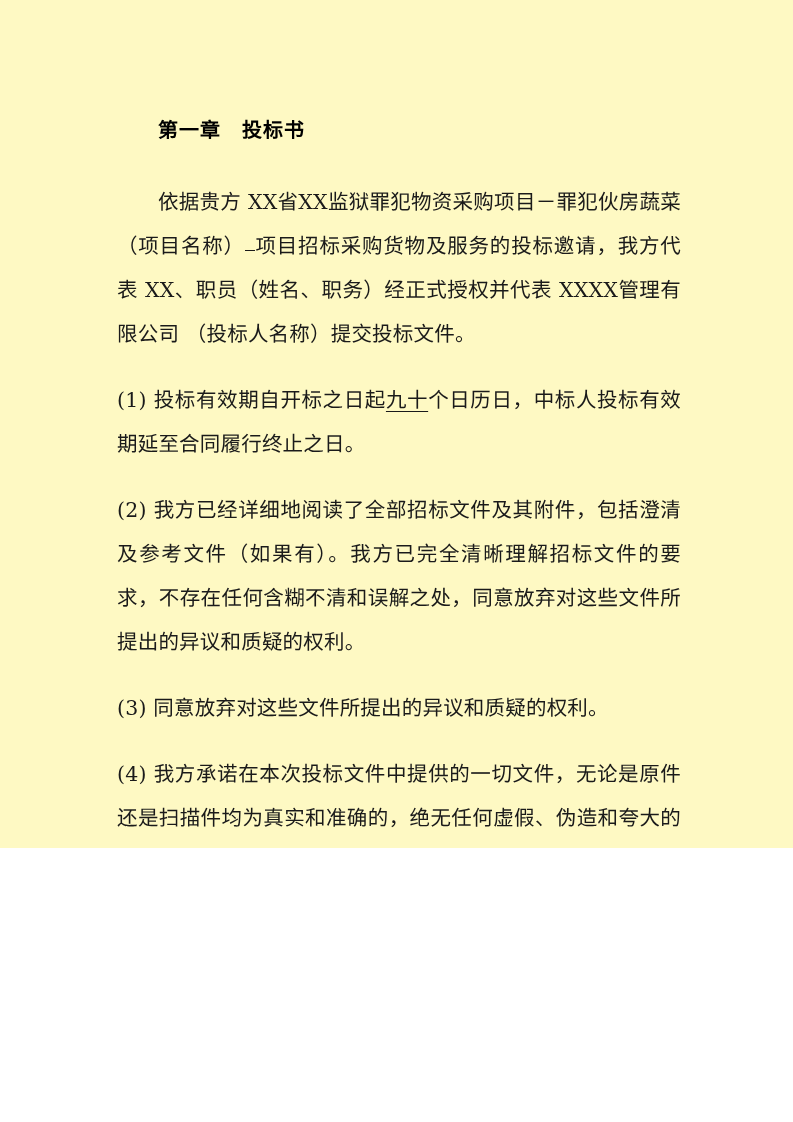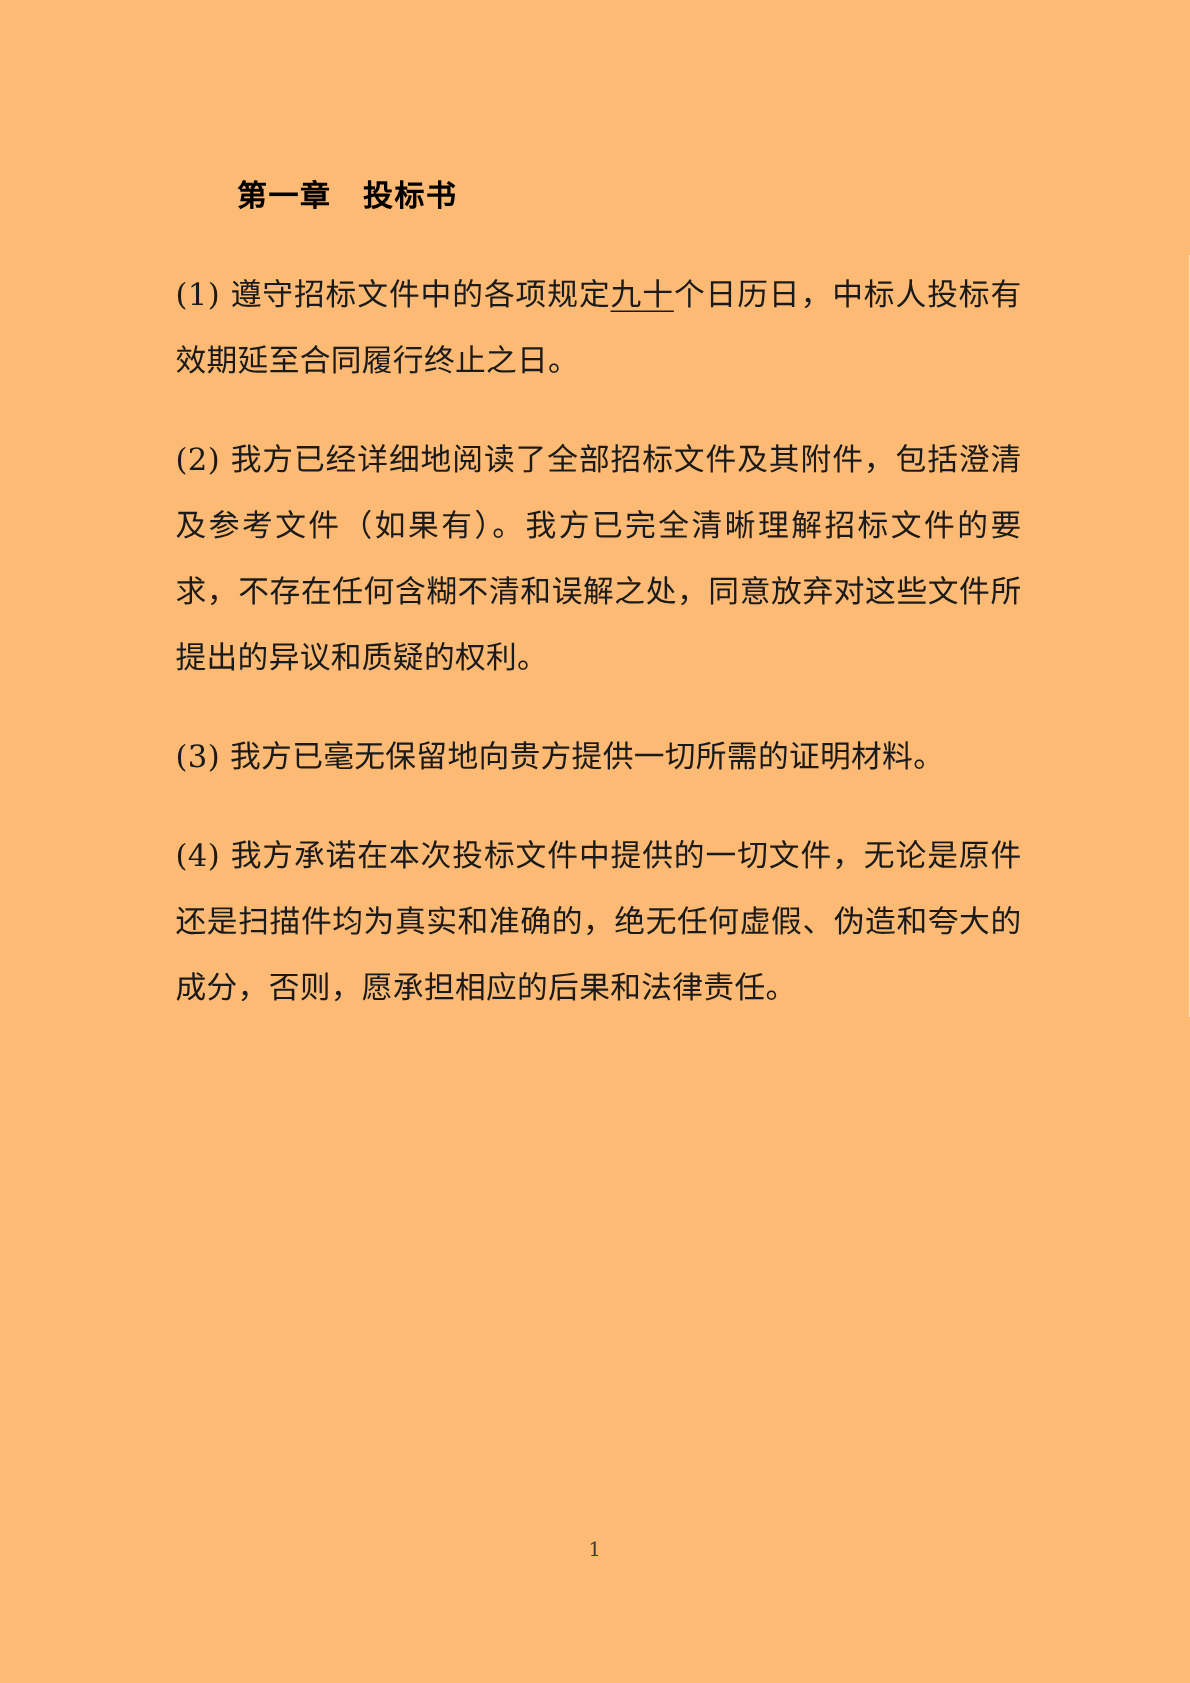--- a/index.html
+++ b/index.html
@@ -5,22 +5,22 @@
 <style>
   html, body {
     margin: 0;
     padding: 0;
     background: #ffffff;
   }
 
   .page {
     position: relative;
     width: 793px;
-    height: 1122px;
-    background: #fdba74;
+    height: 848px;
+    background: #fef9c3;
     overflow: hidden;
     box-sizing: border-box;
   }
 
   
   .content {
     position: absolute;
     left: 117px;
     top: 108px;
     width: 564px;   
@@ -99,36 +99,39 @@
 </head>
 <body>
 
 <div class="page">
 
   <div class="content">
 
     <h1 class="heading">第一章　投标书</h1>
 
 
+    <p class="doc-text para-indent gap-md">
+      <span>依据贵方 </span><span>XX省XX监狱罪犯物资采购项目－罪犯伙房蔬菜 （项目名称）</span><span class="u-blank"></span><span>项目招标采购货物及服务的投标邀请，我方代表 XX、职员（姓名、职务）经正式授权并代表 XXXX管理有限公司 （投标人名称）提交投标文件。</span>
+    </p>
 
 
 
     <p class="doc-text para-flush gap-sm">
       <span class="item-num">(1)</span>
-      <span>遵守招标文件中的各项规定</span><span class="u">九十</span><span>个日历日，中标人投标有效期延至合同履行终止之日。</span>
+      <span>投标有效期自开标之日起</span><span class="u">九十</span><span>个日历日，中标人投标有效期延至合同履行终止之日。</span>
     </p>
 
     <p class="doc-text para-flush gap-sm">
       <span class="item-num">(2)</span>
       <span>我方已经详细地阅读了全部招标文件及其附件，包括澄清及参考文件（如果有）。我方已完全清晰理解招标文件的要求，不存在任何含糊不清和误解之处，同意放弃对这些文件所提出的异议和质疑的权利。</span>
     </p>
 
     <p class="doc-text para-flush gap-sm">
       <span class="item-num">(3)</span>
-      <span>我方已毫无保留地向贵方提供一切所需的证明材料。</span>
+      <span>同意放弃对这些文件所提出的异议和质疑的权利。</span>
     </p>
 
     <p class="doc-text para-flush gap-sm">
       <span class="item-num">(4)</span>
       <span>我方承诺在本次投标文件中提供的一切文件，无论是原件还是扫描件均为真实和准确的，绝无任何虚假、伪造和夸大的成分，否则，愿承担相应的后果和法律责任。</span>
     </p>
 
   </div>
 
   <div class="page-number">1</div>

